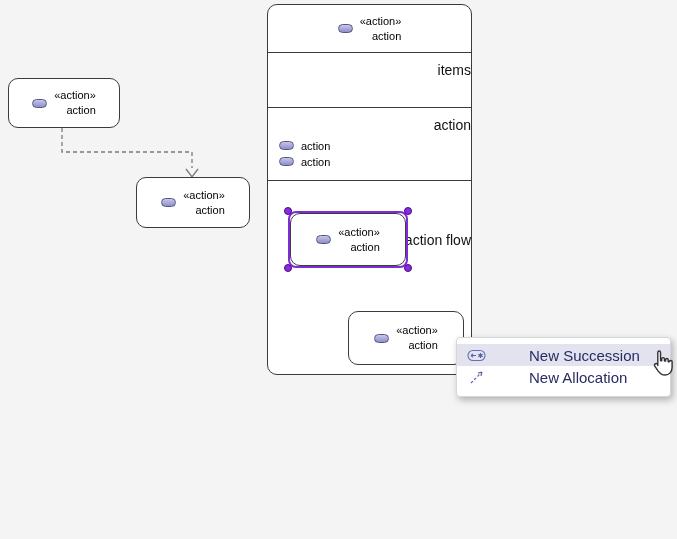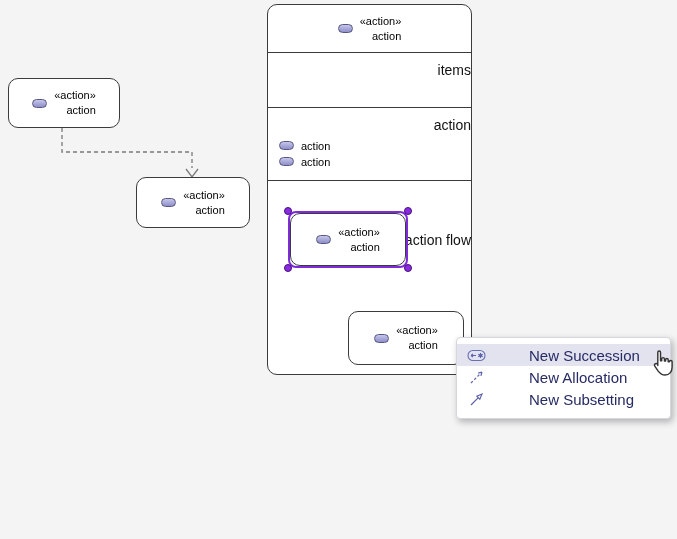--- a/index.html
+++ b/index.html
@@ -193,29 +193,20 @@
     </div>
     <div class="menu-item">
       <span class="menu-icon">
         <svg width="18" height="18" viewBox="0 0 18 18">
           <line x1="3" y1="15" x2="13" y2="5" stroke="#5d61a8" stroke-width="1.2" stroke-dasharray="2.6 2"></line>
           <path d="M14,4 L10.2,5.1 M14,4 L12.9,7.8" fill="none" stroke="#5d61a8" stroke-width="1.2"></path>
         </svg>
       </span>
       <span class="menu-label">New Allocation</span>
     </div>
-    <div class="menu-item">
-      <span class="menu-icon">
-        <svg width="18" height="18" viewBox="0 0 18 18">
-          <line x1="3" y1="15" x2="10.3" y2="7.7" stroke="#5d61a8" stroke-width="1.2"></line>
-          <polygon points="14,4 8.8,6.2 11.8,9.2" fill="#ffffff" stroke="#5d61a8" stroke-width="1.1"></polygon>
-        </svg>
-      </span>
-      <span class="menu-label">New Subsetting</span>
-    </div>
   </div>
 
   <div class="cursor">
     <svg width="26" height="30" viewBox="0 0 20 23">
       <path d="M7 1.5 C7.6 1.5 8.1 2 8.1 2.6 L8.1 9 L9 9 L9 7.6 C9 7 9.5 6.6 10.1 6.6 C10.7 6.6 11.1 7 11.1 7.6 L11.1 9.2 L12 9.2 L12 8.2 C12 7.6 12.5 7.2 13 7.2 C13.6 7.2 14 7.6 14 8.2 L14 9.7 L14.9 9.7 C14.9 9.2 15.4 8.8 16 8.8 C16.6 8.8 17 9.2 17 9.8 L17 14 C17 17.5 14.8 20 11.6 20 C8.7 20 7.8 19 6.3 17 L3.7 13.2 C3.2 12.5 3.4 11.6 4.2 11.3 C4.9 11 5.6 11.3 6 11.9 L6 12.6 L6 2.6 C6 2 6.4 1.5 7 1.5 Z" fill="#ffffff" stroke="#333333" stroke-width="1.1" stroke-linejoin="round"></path>
     </svg>
   </div>
 
 </div>
 

